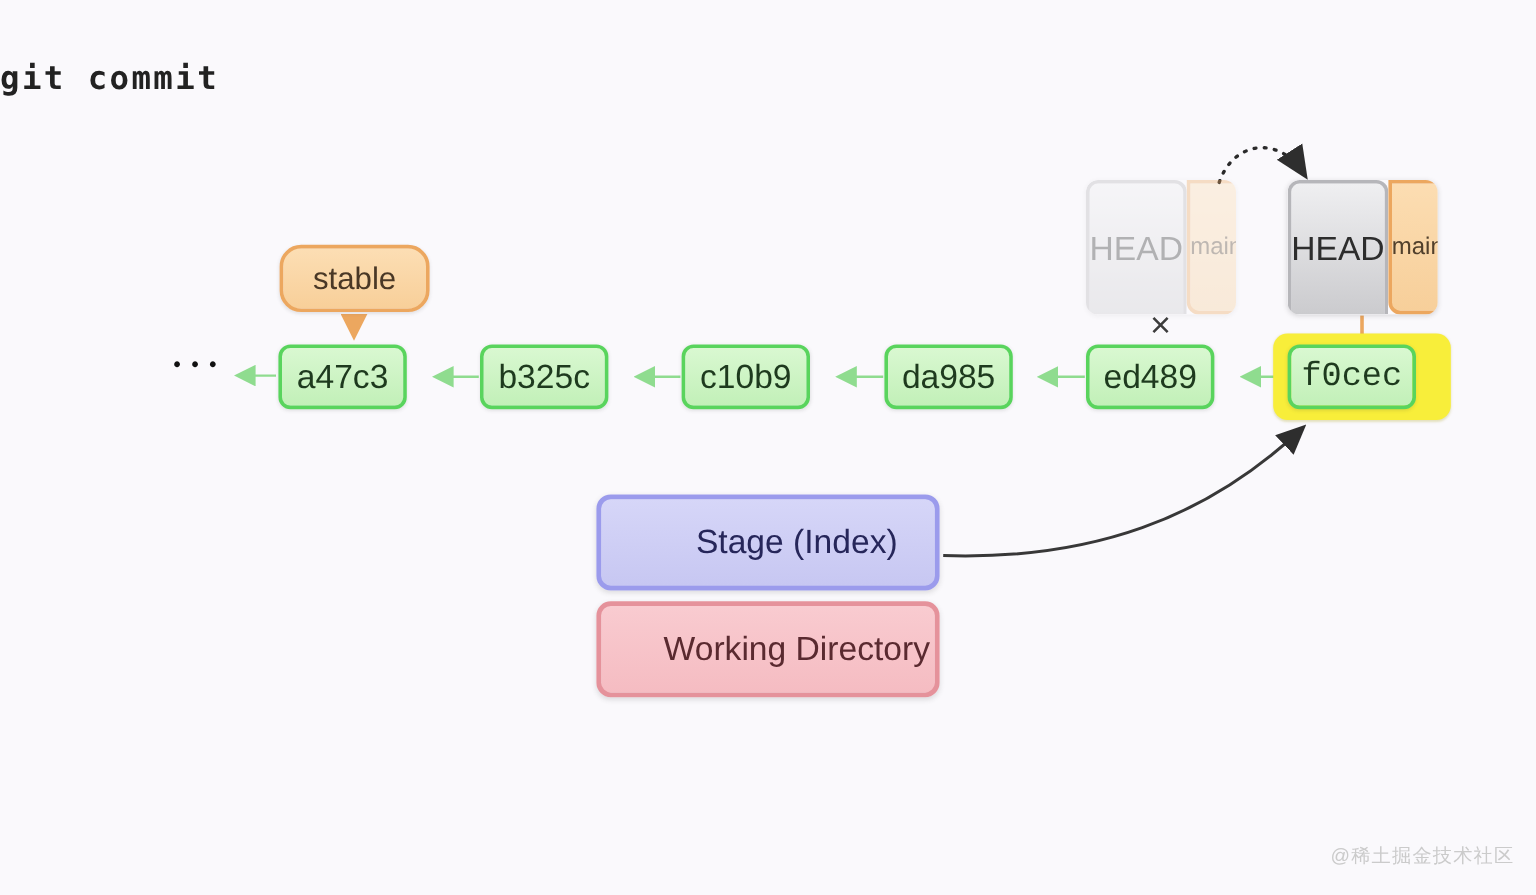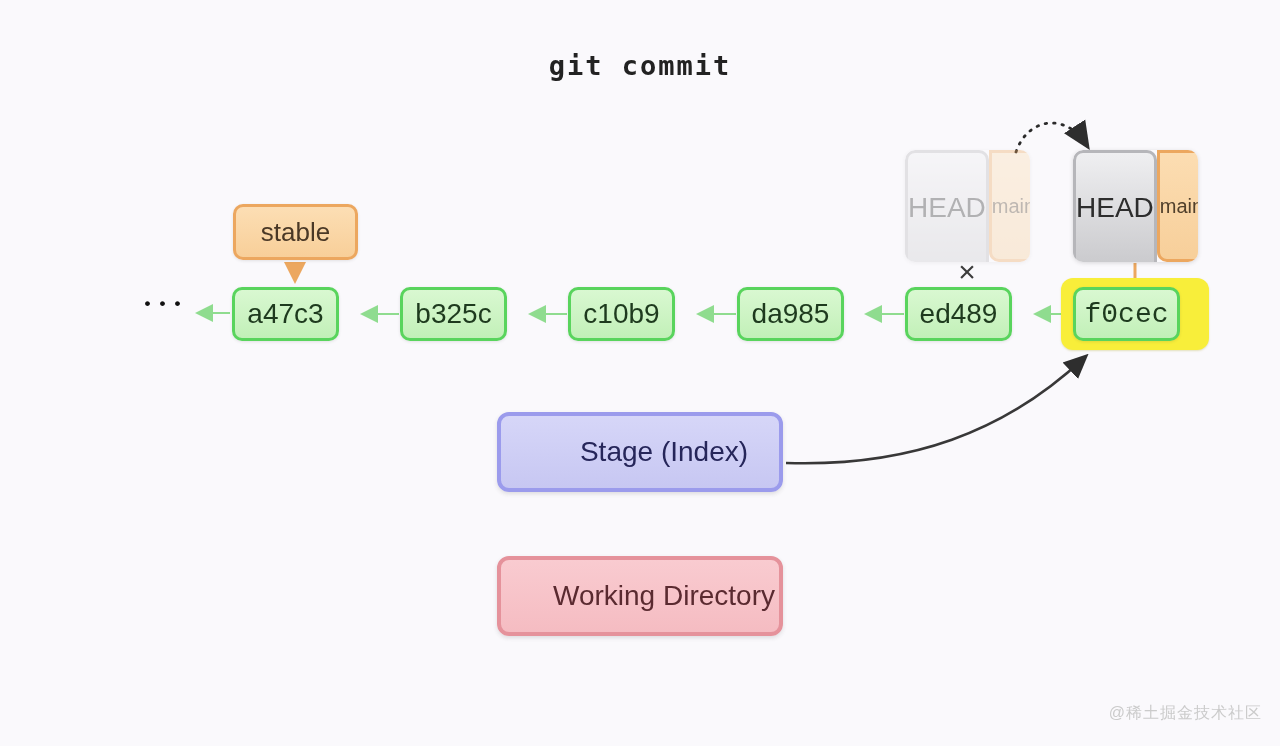--- a/index.html
+++ b/index.html
@@ -3,21 +3,21 @@
 <meta charset="utf-8">
 <style>
   html,body{margin:0;padding:0;}
   body{
     width:1280px;height:746px;position:relative;overflow:hidden;
     background:#faf9fc;
     font-family:"Liberation Sans", sans-serif;
   }
   .abs{position:absolute;box-sizing:border-box;}
   .title{
-    left:0;right:0;top:50px;text-align:center;
+    left:0;right:0;top:50px;text-align:left;
     font-family:"DejaVu Sans Mono", monospace;
     font-size:27px;font-weight:bold;letter-spacing:2px;color:#222;
   }
   .ellipsis{
     left:132px;top:294px;width:70px;text-align:center;
     font-size:17px;letter-spacing:9px;color:#111;font-weight:bold;
   }
   .node{
     display:flex;align-items:center;justify-content:center;
     border-radius:10px;
@@ -27,21 +27,21 @@
     width:107px;height:54px;top:287px;
     background:linear-gradient(180deg,#d9f8d1 0%,#c2f0b8 100%);
     border:3px solid #59d45d;
     color:#1e3a1e;font-size:28px;
   }
   .branch-tag{
     background:linear-gradient(180deg,#fcdeb4 0%,#f8cf99 100%);
     border:3px solid #eca75f;
     color:#4a3826;
   }
-  .stable{left:233px;top:204px;width:125px;height:56px;font-size:26px;}
+  .stable{left:233px;top:204px;width:125px;height:56px;font-size:26px;border-radius:18px;}
   .head-main{
     width:125px;height:112px;top:150px;border-radius:10px;overflow:hidden;
     box-shadow:0 1px 4px rgba(60,60,60,0.18);
     display:flex;
   }
   .head-main .half{
     flex:1;display:flex;align-items:center;justify-content:center;
     box-sizing:border-box;
   }
   .head-half{
@@ -74,21 +74,21 @@
     border-radius:12px;font-size:28px;
     box-shadow:0 2px 4px rgba(60,60,60,0.15);
     padding-left:48px;
   }
   .stage{
     top:412px;
     background:linear-gradient(180deg,#d6d6f8 0%,#c7c7f2 100%);
     border:4px solid #9b9bec;color:#26265a;
   }
   .working{
-    top:556px;
+    top:501px;
     background:linear-gradient(180deg,#f9cbd0 0%,#f5bcc2 100%);
     border:4px solid #e5929b;color:#5a2a30;
   }
   .watermark{
     right:18px;top:703px;
     font-size:16px;color:#cbcbcb;letter-spacing:1px;
   }
   svg.arrows{left:0;top:0;pointer-events:none;}
 </style>
 </head>

